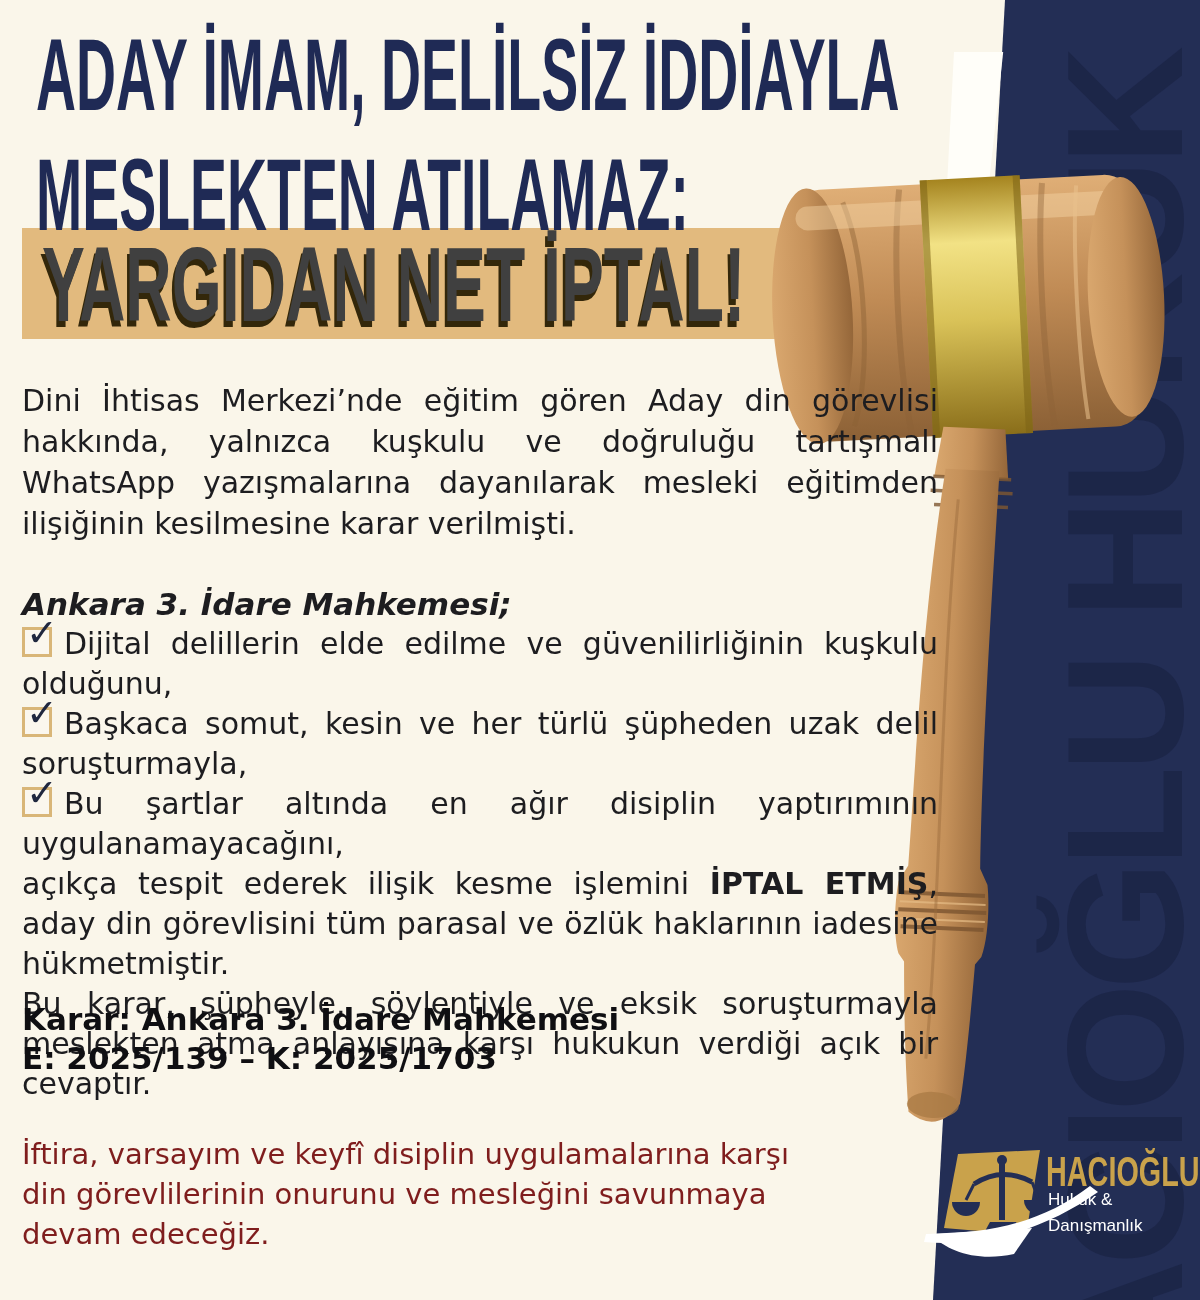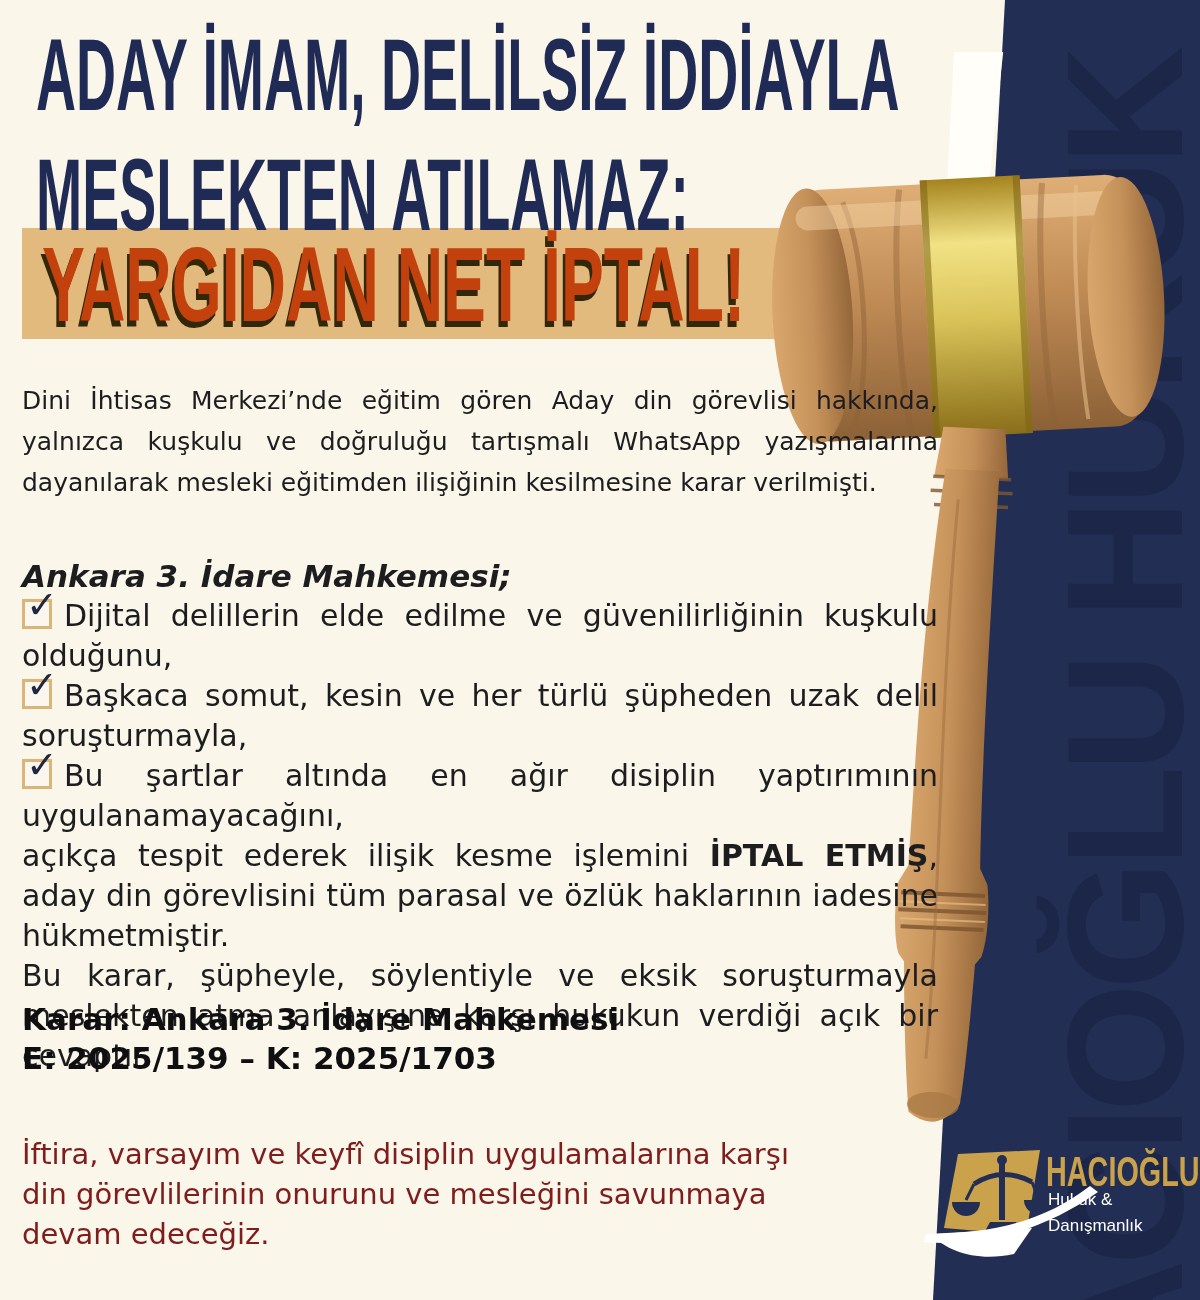--- a/index.html
+++ b/index.html
@@ -19,29 +19,29 @@
   svg.gavel{position:absolute;inset:0;z-index:3;pointer-events:none;}
 
   .cond{display:inline-block;white-space:nowrap;transform-origin:0 0;}
 
   .hl{position:absolute;left:36px;z-index:4;color:#1f2a55;
       font-family:"Liberation Sans",sans-serif;font-weight:800;font-size:88px;line-height:1.05;}
   .hl .cond{transform:scale(.63,1.16);}
   .hl1{top:22px;} .hl2{top:142px;text-decoration:underline;}
 
   .band{position:absolute;left:22px;top:228px;width:779px;height:111px;background:#e2ba7e;z-index:2;}
-  .bandtext{position:absolute;left:42px;top:232px;z-index:4;color:#c2410c;
+  .bandtext{position:absolute;left:42px;top:232px;z-index:4;color:#404040;
       font-family:"Liberation Sans",sans-serif;font-weight:800;font-size:102px;line-height:1;
       text-shadow:-4px 6px 0 #33270a;}
   .bandtext .cond{transform:scale(.63,1.03);}
 
   .intro{position:absolute;left:22px;top:380px;width:916px;z-index:4;
-         font-size:25px;line-height:41px;color:#1d1d20;text-align:justify;}
+         font-size:30px;line-height:41px;color:#1d1d20;text-align:justify;}
 
-  .court{position:absolute;left:22px;top:556px;width:916px;z-index:4;
+  .court{position:absolute;left:22px;top:584px;width:916px;z-index:4;
          font-size:30px;line-height:40px;color:#1d1d20;text-align:justify;}
   .court p{margin:0;}
   .court-heading{font-weight:bold;font-style:italic;font-size:31px;margin:0 0 5px 0;}
 
   .cb{display:inline-block;width:24px;height:24px;border:3px solid #d9b678;margin-right:12px;
       position:relative;vertical-align:-3px;background:#fbf7ee;}
   .cb .tick{position:absolute;left:1px;top:-16px;font-size:38px;font-weight:bold;
       color:#20283f;line-height:1;}
 
   .bold-inline{font-weight:bold;}

